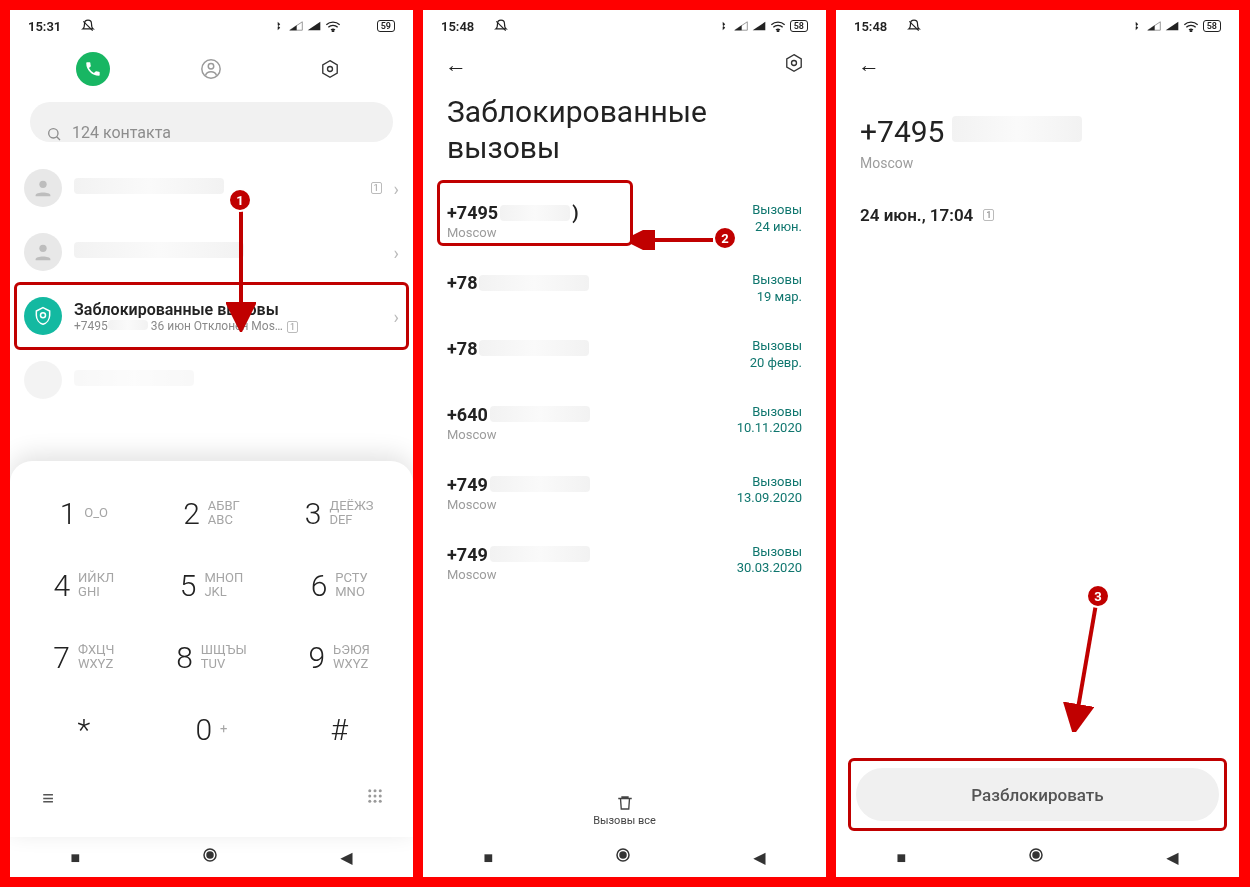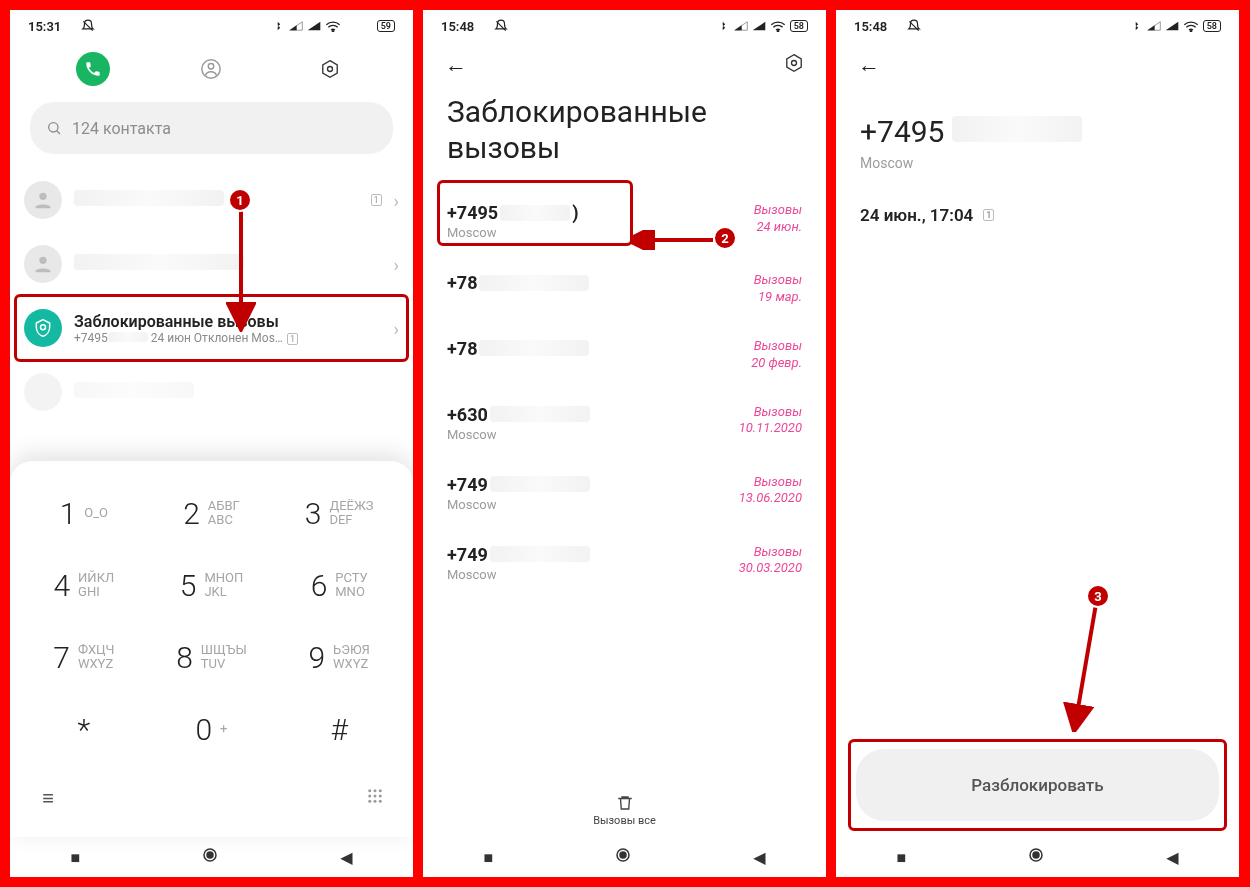--- a/index.html
+++ b/index.html
@@ -10,21 +10,21 @@
   .status-left{display:flex;align-items:center;gap:20px;}
   .status-right{display:flex;align-items:center;gap:4px;}
   .mute-icon svg,.status-right svg{display:block;}
   
   .tabs{display:flex;justify-content:space-around;align-items:center;padding:14px 24px 10px;}
   .tab-btn{width:34px;height:34px;border-radius:50%;display:flex;align-items:center;justify-content:center;}
   .tab-phone{background:#18b663;color:#fff;}
   .tab-contacts{color:#9a9a9a;}
   .tab-settings{color:#333;}
   
-  .search{margin:6px 20px 14px;background:#f1f1f1;border-radius:24px;height:52px;display:flex;align-items:center;padding:0 16px;color:#8d8d8d;font-size:16px;gap:10px;}
+  .search{margin:6px 20px 14px;background:#f1f1f1;border-radius:24px;height:40px;display:flex;align-items:flex-end;padding:0 16px;color:#8d8d8d;font-size:16px;gap:10px;}
   
   .rows{padding:0 14px;}
   .row{display:flex;align-items:center;height:64px;gap:12px;position:relative;}
   .avatar{width:38px;height:38px;border-radius:50%;background:#e8e8e8;display:flex;align-items:center;justify-content:center;color:#bdbdbd;flex:0 0 auto;}
   .avatar.green{background:#13b9a1;color:#fff;}
   .row-main{flex:1;min-width:0;}
   .row-title{font-size:16px;color:#222;font-weight:600;white-space:nowrap;overflow:hidden;text-overflow:ellipsis;}
   .row-sub{font-size:12px;color:#8a8a8a;white-space:nowrap;overflow:hidden;text-overflow:ellipsis;}
   .row-chevron{color:#bcbcbc;font-size:18px;}
   .sim-badge{font-size:9px;border:1px solid #bbb;color:#999;padding:0 2px;border-radius:2px;margin-left:4px;}
@@ -46,29 +46,29 @@
   .navbar{position:absolute;bottom:0;left:0;right:0;height:40px;display:flex;align-items:center;justify-content:space-around;color:#333;}
   
   .header2{display:flex;align-items:center;justify-content:space-between;padding:14px 22px 6px;}
   .back-btn{font-size:22px;color:#222;}
   .big-title{font-size:30px;font-weight:400;color:#222;padding:10px 24px 20px;line-height:1.2;}
   .list2{padding:0 24px;}
   .item2{display:flex;align-items:flex-start;justify-content:space-between;padding:16px 0;}
   .item2-left{min-width:0;}
   .item2-num{font-size:18px;font-weight:700;color:#222;display:flex;align-items:center;}
   .item2-sub{font-size:13px;color:#9c9c9c;margin-top:2px;}
-  .item2-right{text-align:right;font-size:13px;color:#ec4899;line-height:1.3;font-style:italic;}
+  .item2-right{text-align:right;font-size:13px;color:#0f766e;line-height:1.3;}
   .delete-all{position:absolute;bottom:50px;left:0;right:0;display:flex;flex-direction:column;align-items:center;color:#444;font-size:11px;gap:2px;}
   
   .num-header{padding:30px 24px 6px;display:flex;align-items:baseline;gap:8px;}
   .num-big{font-size:30px;font-weight:400;color:#222;}
   .num-sub{font-size:14px;color:#9c9c9c;padding:0 24px;}
   .call-log{padding:34px 24px;font-size:17px;font-weight:600;color:#222;display:flex;align-items:center;gap:6px;}
   .unblock-wrap{position:absolute;bottom:56px;left:20px;right:20px;}
-  .unblock-btn{width:100%;height:72px;border-radius:28px;background:#f0f0f0;color:#555;font-size:17px;font-weight:500;border:none;display:flex;align-items:center;justify-content:center;}
+  .unblock-btn{width:100%;height:53px;border-radius:28px;background:#f0f0f0;color:#555;font-size:17px;font-weight:500;border:none;display:flex;align-items:center;justify-content:center;}
   
   .callout{position:absolute;width:24px;height:24px;border-radius:50%;background:#c00000;color:#fff;font-size:13px;font-weight:700;display:flex;align-items:center;justify-content:center;z-index:20;border:2px solid #fff;}
   .arrow{position:absolute;z-index:19;}
 </style>
 </head>
 <body>
 
 <div class="screen">
   <div class="status">
     <div class="status-left">
@@ -159,21 +159,21 @@
       <div class="avatar green">
         <svg width="20" height="20" viewBox="0 0 24 24" fill="none" stroke="#fff" stroke-width="1.8">
             <path d="M12 2l8 4v5c0 5-3.5 9.5-8 11-4.5-1.5-8-6-8-11V6z"></path>
             <circle cx="12" cy="11" r="3"></circle>
           </svg>
       </div>
       <div class="row-main">
         <div class="row-title">Заблокированные вызовы</div>
         <div class="row-sub">
           <span>+7495</span><span class="blur" style="width:40px;height:10px;"></span>
-          <span>24 июн Отклонен  Mos…</span><span class="sim-badge">1</span>
+          <span>36 июн Отклонен  Mos…</span><span class="sim-badge">1</span>
         </div>
       </div>
       <span class="row-chevron">›</span>
       <div class="highlight-box" style="top:-2px;left:-10px;right:-10px;bottom:-2px;"></div>
     </div>
 
     <div class="row" style="opacity:0.5;">
       <div class="avatar"></div>
       <div class="row-main">
           <div class="row-title"><span class="blur" style="width:120px;height:16px;"></span></div>
@@ -348,41 +348,41 @@
           <div class="item2-sub"></div>
         </div>
       <div class="item2-right">
           <div>Вызовы</div>
           <div>20 февр.</div>
         </div>
     </div>
     <div class="item2">
       <div class="item2-left">
           <div class="item2-num">
-            <span>+630</span>
+            <span>+640</span>
             <span class="blur" style="width:100px;height:16px;margin-left:2px;"></span>
           </div>
           <div class="item2-sub">Moscow</div>
         </div>
       <div class="item2-right">
           <div>Вызовы</div>
           <div>10.11.2020</div>
         </div>
     </div>
     <div class="item2">
       <div class="item2-left">
           <div class="item2-num">
             <span>+749</span>
             <span class="blur" style="width:100px;height:16px;margin-left:2px;"></span>
           </div>
           <div class="item2-sub">Moscow</div>
         </div>
       <div class="item2-right">
           <div>Вызовы</div>
-          <div>13.06.2020</div>
+          <div>13.09.2020</div>
         </div>
     </div>
     <div class="item2">
       <div class="item2-left">
           <div class="item2-num">
             <span>+749</span>
             <span class="blur" style="width:100px;height:16px;margin-left:2px;"></span>
           </div>
           <div class="item2-sub">Moscow</div>
         </div>

